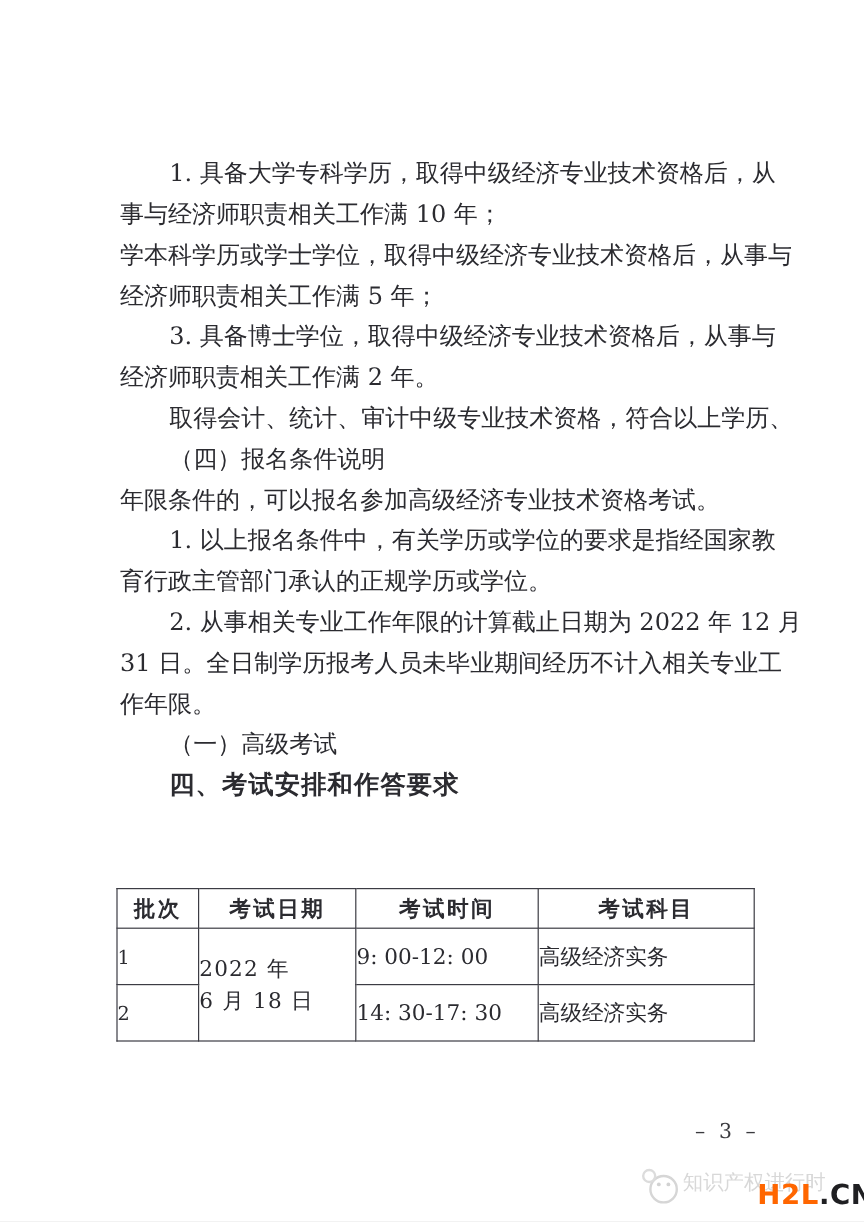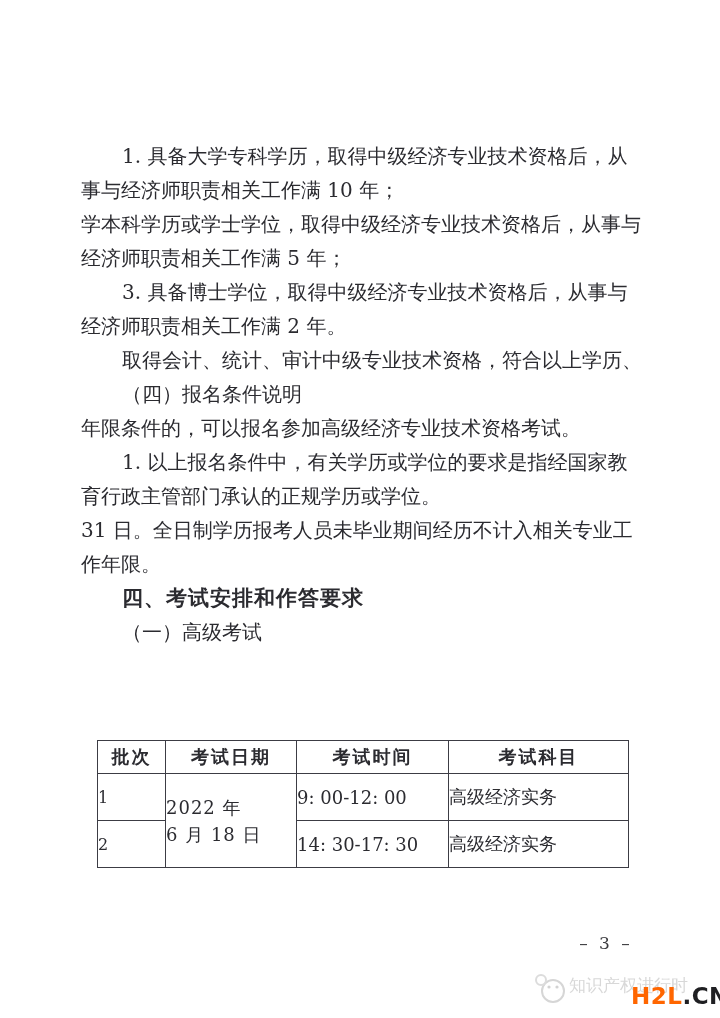--- a/index.html
+++ b/index.html
@@ -2,21 +2,21 @@
 <html style="--text: #2b2b30; --table-border: #3c3c44; --brand-orange: #ff6600; --watermark-gray: #d8d8d8;"><head>
 <meta charset="utf-8">
 <style>
   html,body{margin:0;padding:0;background:#e9e9e9;}
   .page{
     position:relative;width:720px;height:1018px;margin:0 auto;
     background:#ffffff;overflow:hidden;
     font-family:"DejaVu Serif","Liberation Serif",serif;
     color:var(--text,#2b2b30);
   }
-  .content{position:absolute;left:81px;top:127px;font-size:20px;line-height:34px;margin-top:12px;}
+  .content{position:absolute;left:100px;top:127px;font-size:20px;line-height:34px;}
   .line{height:34px;white-space:pre;}
   .line.indent{padding-left:41px;}
   .line.bold{font-weight:bold;}
   .line.heading{
     font-weight:bold;font-size:21px;letter-spacing:1px;
     font-family:"DejaVu Sans","Liberation Sans",sans-serif;
   }
   .exam-table{
     position:absolute;left:97px;top:740px;width:531px;
     border-collapse:collapse;table-layout:fixed;
@@ -61,24 +61,25 @@
     <div class="line">事与经济师职责相关工作满 10 年；</div>
     <div class="line">学本科学历或学士学位，取得中级经济专业技术资格后，从事与</div>
     <div class="line">经济师职责相关工作满 5 年；</div>
     <div class="line indent">3. 具备博士学位，取得中级经济专业技术资格后，从事与</div>
     <div class="line">经济师职责相关工作满 2 年。</div>
     <div class="line indent">取得会计、统计、审计中级专业技术资格，符合以上学历、</div>
     <div class="line indent">（四）报名条件说明</div>
     <div class="line">年限条件的，可以报名参加高级经济专业技术资格考试。</div>
     <div class="line indent">1. 以上报名条件中，有关学历或学位的要求是指经国家教</div>
     <div class="line">育行政主管部门承认的正规学历或学位。</div>
+    <div class="line indent">2. 从事相关专业工作年限的计算截止日期为 2022 年 12 月</div>
     <div class="line">31 日。全日制学历报考人员未毕业期间经历不计入相关专业工</div>
     <div class="line">作年限。</div>
+    <div class="line indent">（一）高级考试</div>
     <div class="line indent heading">四、考试安排和作答要求</div>
-    <div class="line indent">（一）高级考试</div>
   </div>
 
   <table class="exam-table">
     <colgroup>
       <col style="width:68px">
         <col style="width:131px">
         <col style="width:152px">
         <col style="width:180px">
     </colgroup>
     <thead>

